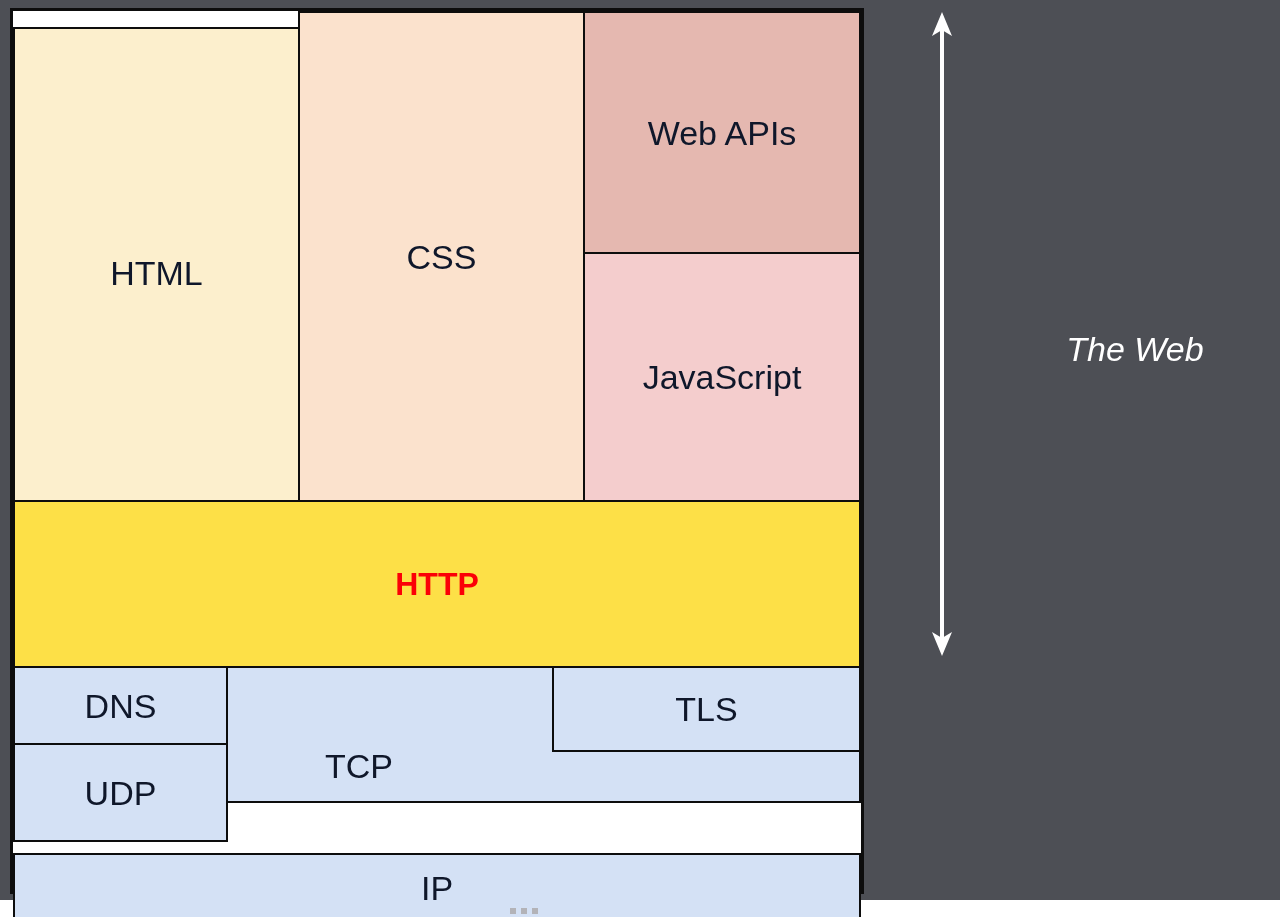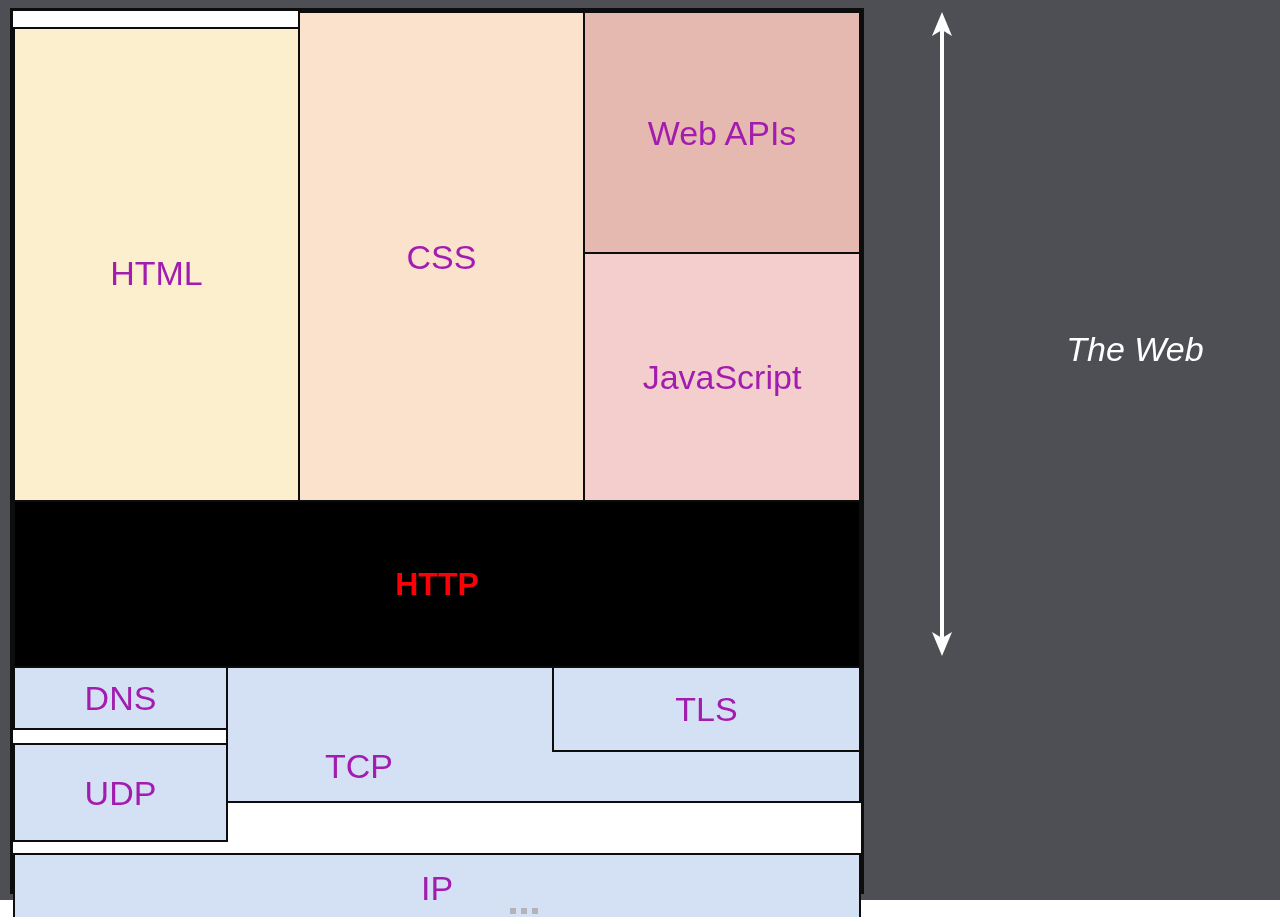--- a/index.html
+++ b/index.html
@@ -44,21 +44,21 @@
     background: #ffffff;
   }
 
   .cell {
     position: absolute;
     box-sizing: border-box;
     border: 2px solid #0d0d0d;
     display: flex;
     align-items: center;
     justify-content: center;
-    color: #a21caf;
+    color: #0f172a;
     font-size: 34px;
     line-height: 1;
     font-family: "Liberation Sans", sans-serif;
     white-space: nowrap;
   }
 
   
   .cell.html-cell {
     left: 0px;   top: 16px;
     width: 287px; height: 491px;
@@ -77,30 +77,30 @@
   .cell.javascript-cell {
     left: 570px; top: 241px;
     width: 278px; height: 250px;
     background: #f4cdcd;
   }
 
   
   .cell.http-cell {
     left: 0px;  top: 489px;
     width: 848px; height: 168px;
-    background: #000000;
+    background: #fde047;
     color: #fb0007;
     font-weight: bold;
     font-size: 32px;
   }
 
   
   .cell.dns-cell {
     left: 0px;   top: 655px;
-    width: 215px; height: 64px;
+    width: 215px; height: 79px;
     background: #d4e1f5;
   }
   .cell.udp-cell {
     left: 0px;   top: 732px;
     width: 215px; height: 99px;
     background: #d4e1f5;
   }
   .cell.tcp-cell {
     left: 213px; top: 655px;
     width: 635px; height: 137px;

